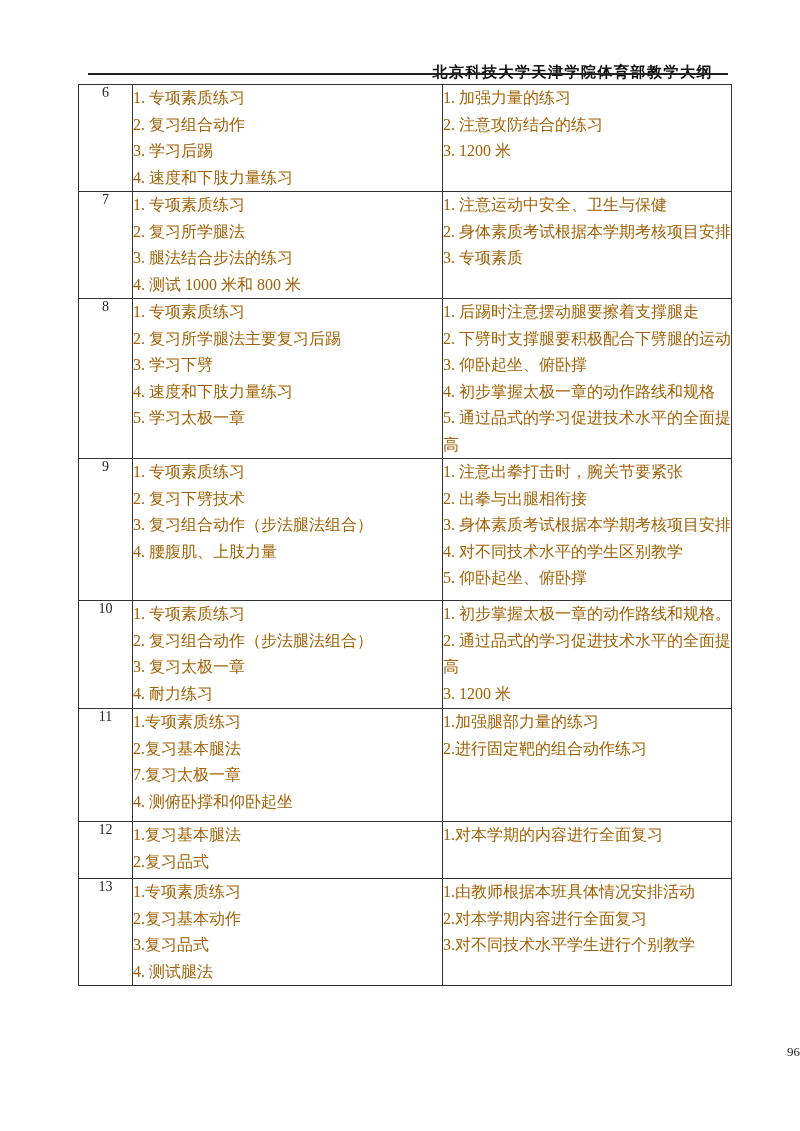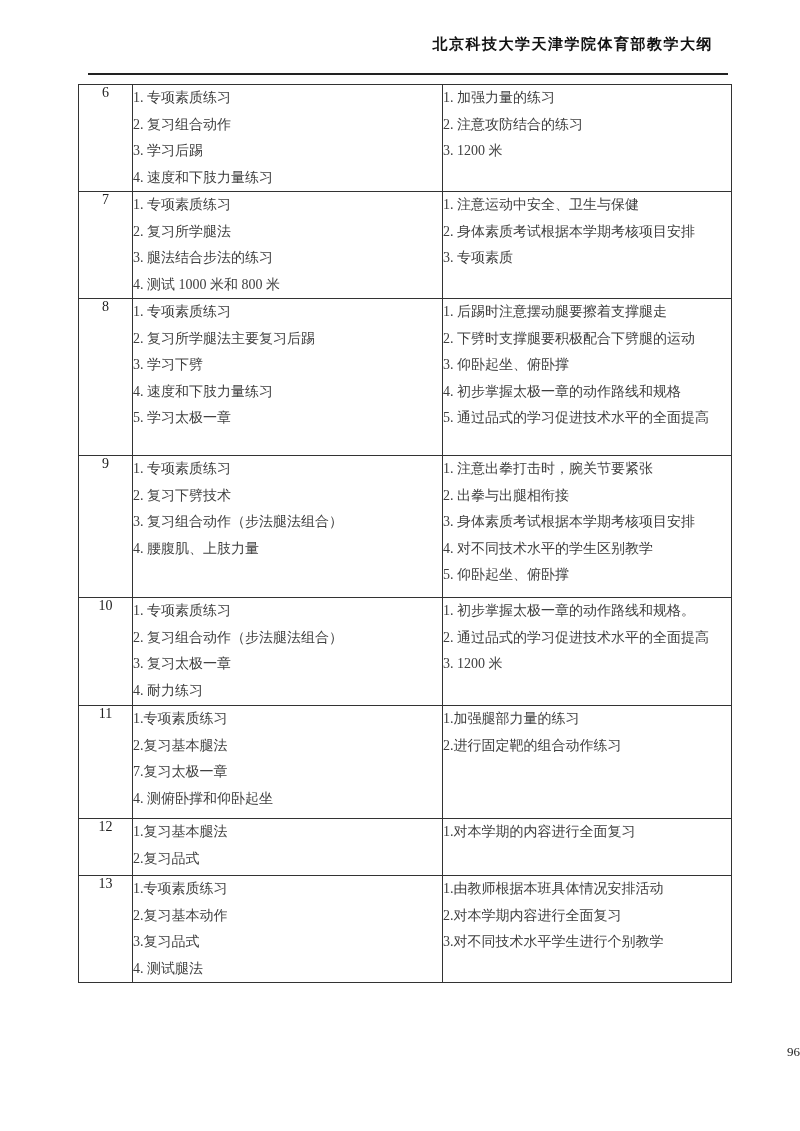--- a/index.html
+++ b/index.html
@@ -11,21 +11,21 @@
     position: relative;
     width: 800px;
     height: 1131px;
     background: #ffffff;
     font-family: "Liberation Serif", "DejaVu Serif", serif;
     color: #1f1f1f;
     overflow: hidden;
   }
   .header-title {
     position: absolute;
-    top: 35px;
+    top: 63px;
     right: 87px;
     font-size: 15px;
     font-weight: bold;
     letter-spacing: 1.5px;
     color: #111;
     white-space: nowrap;
   }
   .header-rule {
     position: absolute;
     top: 73px;
@@ -57,25 +57,25 @@
   td.content-cell {
     width: 309px;
     padding: 2px 6px 1px 11px;
   }
   td.notes-cell {
     width: 288px;
     padding: 2px 15px 1px 7px;
     border-radius: 10px;
   }
   .cell-line {
-    font-size: 14px;
+    font-size: 16px;
     line-height: 26.5px;
     white-space: pre-wrap;
     word-break: break-all;
-    color: #404040;
+    color: #a16207;
   }
   .footer {
     position: absolute;
     top: 1042px;
     left: 0;
     width: 100%;
     text-align: right;
   }
   .page-number {
     font-size: 13px;

